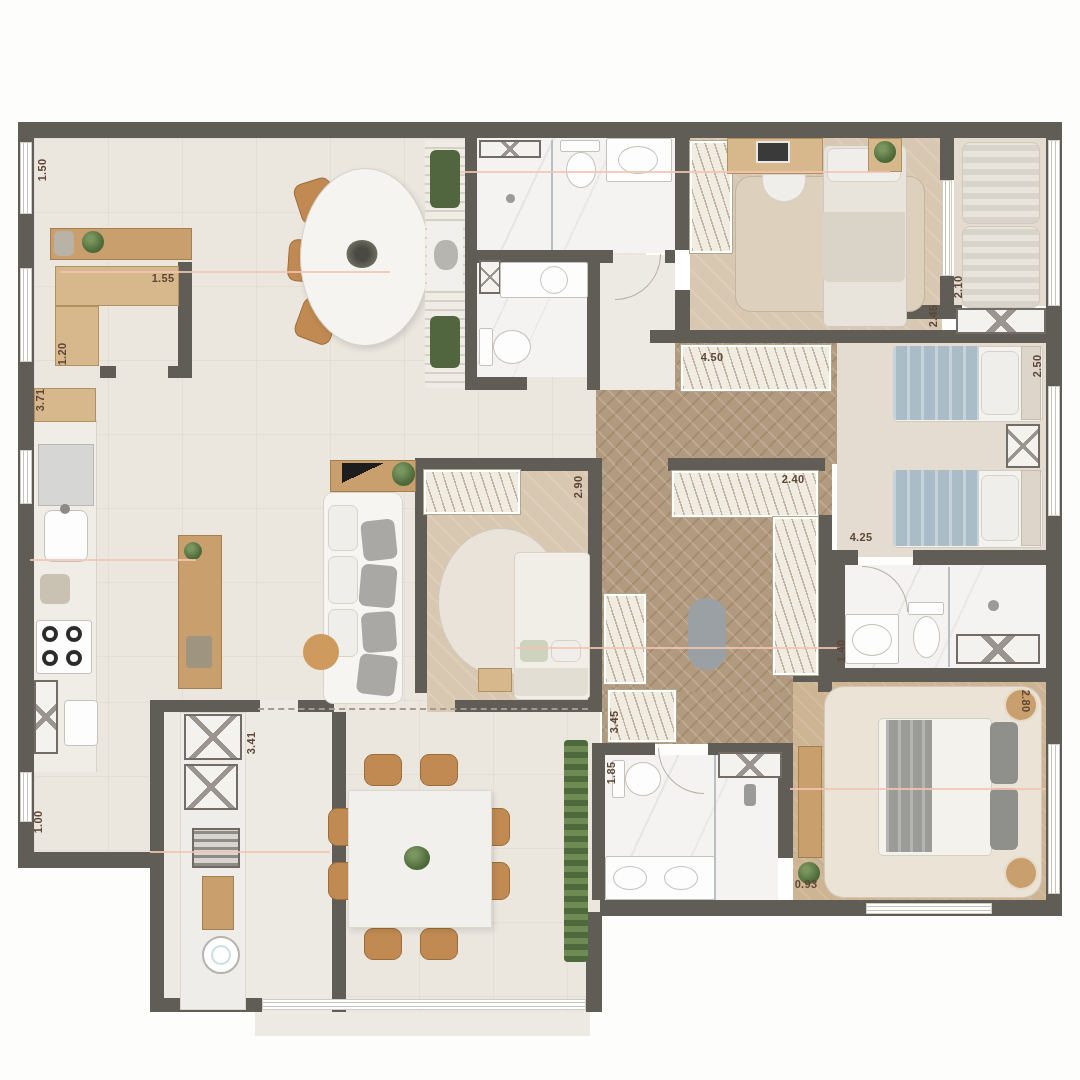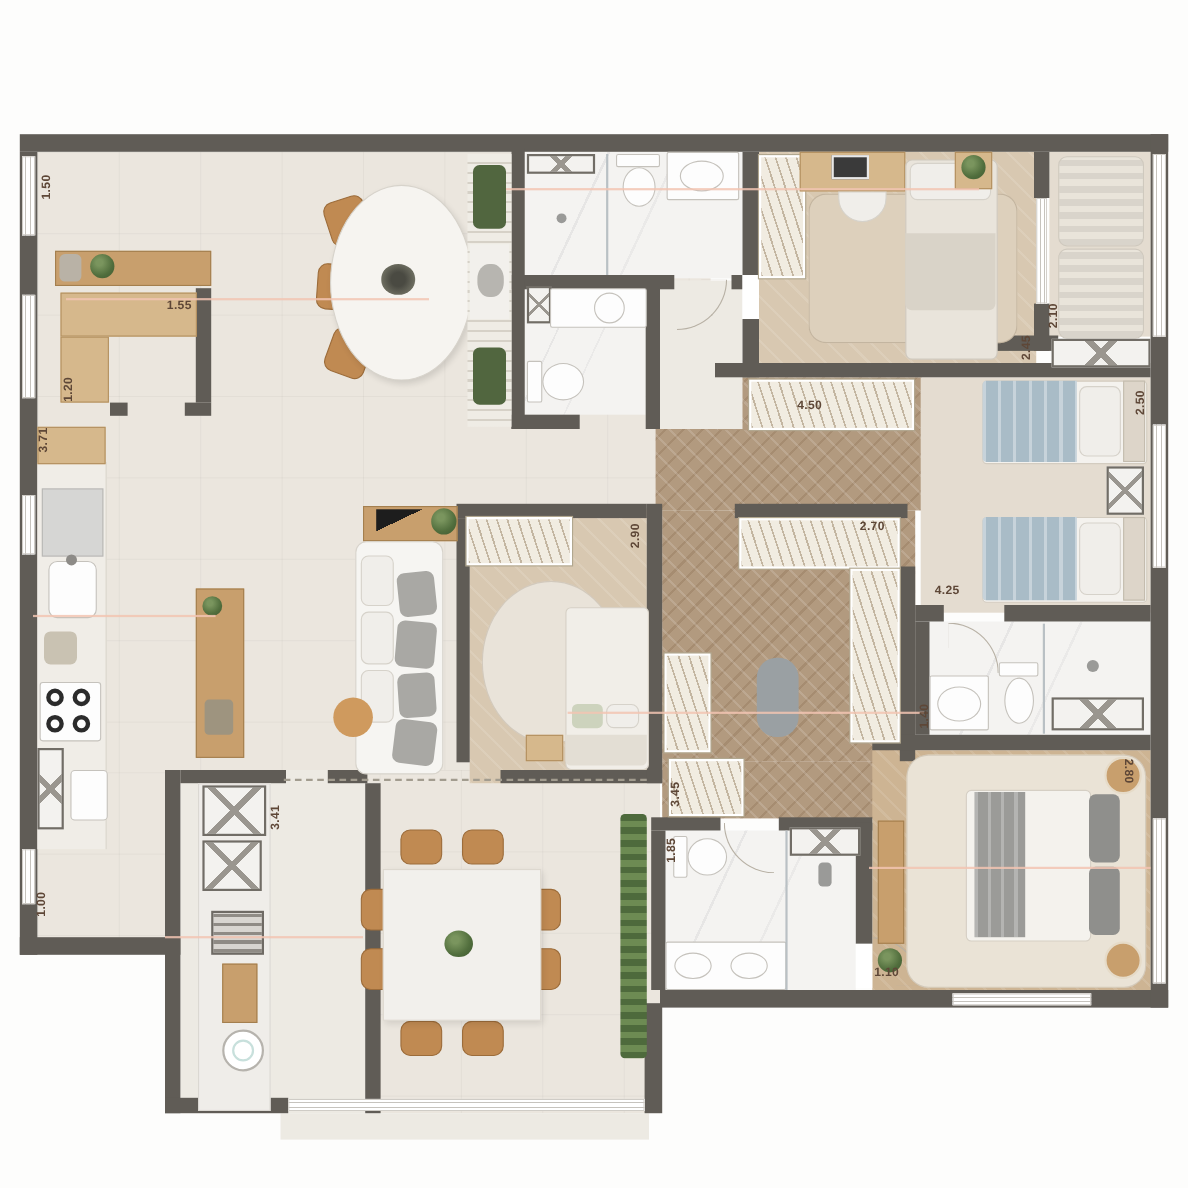--- a/index.html
+++ b/index.html
@@ -277,25 +277,25 @@
   <div class="a dimline" style="left:150px;top:851px;width:180px;height:2px"></div>
 
   <div id="labels">
       <span class="dim" style="left: 42px; top: 170px; transform: translate(-50%, -50%) rotate(-90deg);">1.50</span>
       <span class="dim" style="left: 163px; top: 278px; transform: translate(-50%, -50%) rotate(0deg); text-align: center;">1.55</span>
       <span class="dim" style="left: 62px; top: 354px; transform: translate(-50%, -50%) rotate(-90deg);">1.20</span>
       <span class="dim" style="left: 40px; top: 400px; transform: translate(-50%, -50%) rotate(-90deg);">3.71</span>
       <span class="dim" style="left: 933px; top: 316px; transform: translate(-50%, -50%) rotate(-90deg);">2.45</span>
       <span class="dim" style="left: 958px; top: 287px; transform: translate(-50%, -50%) rotate(-90deg);">2.10</span>
       <span class="dim" style="left: 1037px; top: 366px; transform: translate(-50%, -50%) rotate(-90deg);">2.50</span>
-      <span class="dim" style="left: 736px; top: 357px; transform: translate(-50%, -50%) rotate(0deg); margin-top: 12px;">4.50</span>
+      <span class="dim" style="left: 712px; top: 357px; transform: translate(-50%, -50%) rotate(0deg);">4.50</span>
       <span class="dim" style="left: 578px; top: 487px; transform: translate(-50%, -50%) rotate(-90deg);">2.90</span>
-      <span class="dim" style="left: 793px; top: 479px; transform: translate(-50%, -50%) rotate(0deg);">2.70</span>
+      <span class="dim" style="left: 793px; top: 479px; transform: translate(-50%, -50%) rotate(0deg);">2.40</span>
       <span class="dim" style="left: 861px; top: 537px; transform: translate(-50%, -50%) rotate(0deg);">4.25</span>
       <span class="dim" style="left: 841px; top: 651px; transform: translate(-50%, -50%) rotate(-90deg);">1.40</span>
       <span class="dim" style="left: 614px; top: 722px; transform: translate(-50%, -50%) rotate(-90deg);">3.45</span>
       <span class="dim" style="left: 611px; top: 773px; transform: translate(-50%, -50%) rotate(-90deg);">1.85</span>
-      <span class="dim" style="left: 806px; top: 884px; transform: translate(-50%, -50%) rotate(0deg);">1.10</span>
+      <span class="dim" style="left: 806px; top: 884px; transform: translate(-50%, -50%) rotate(0deg);">0.93</span>
       <span class="dim" style="left: 1026px; top: 701px; transform: translate(-50%, -50%) rotate(90deg);">2.80</span>
       <span class="dim" style="left: 251px; top: 743px; transform: translate(-50%, -50%) rotate(-90deg);">3.41</span>
       <span class="dim" style="left: 38px; top: 822px; transform: translate(-50%, -50%) rotate(-90deg);">1.00</span>
     </div>
 </div>
 
 </body></html>

